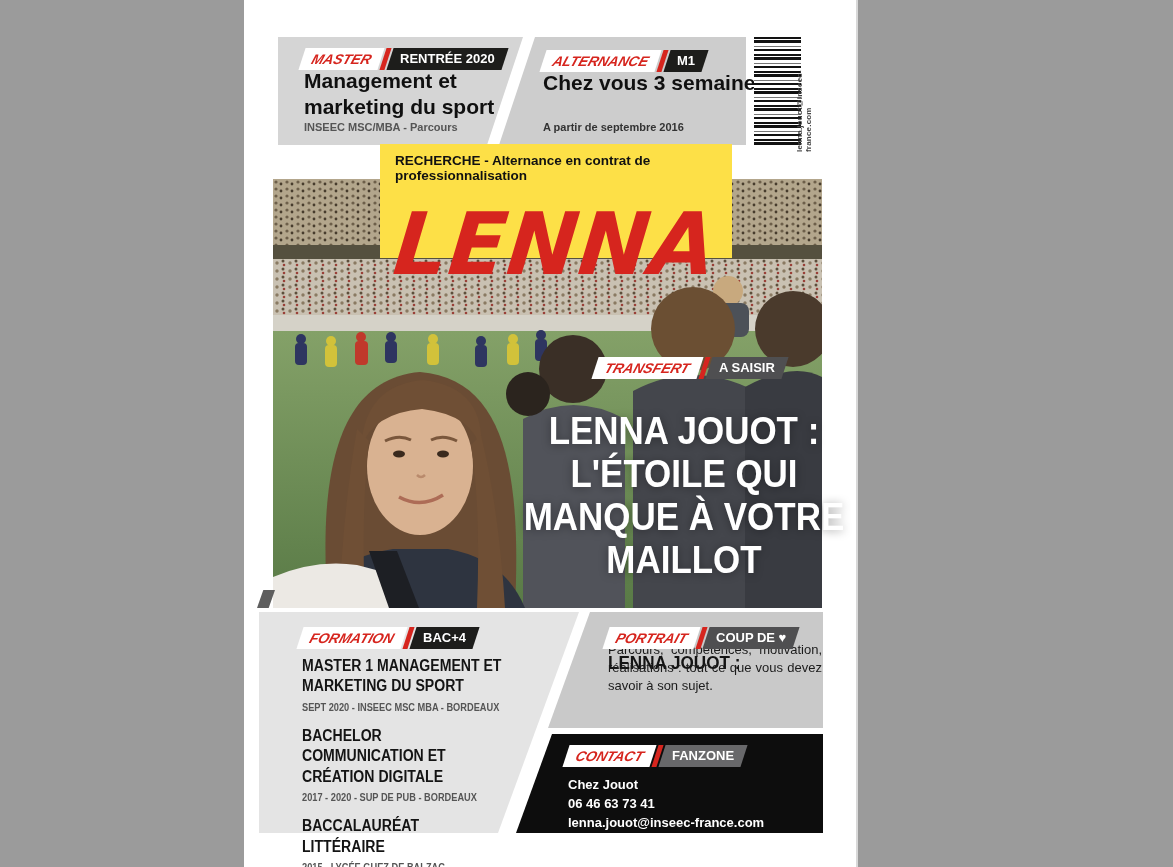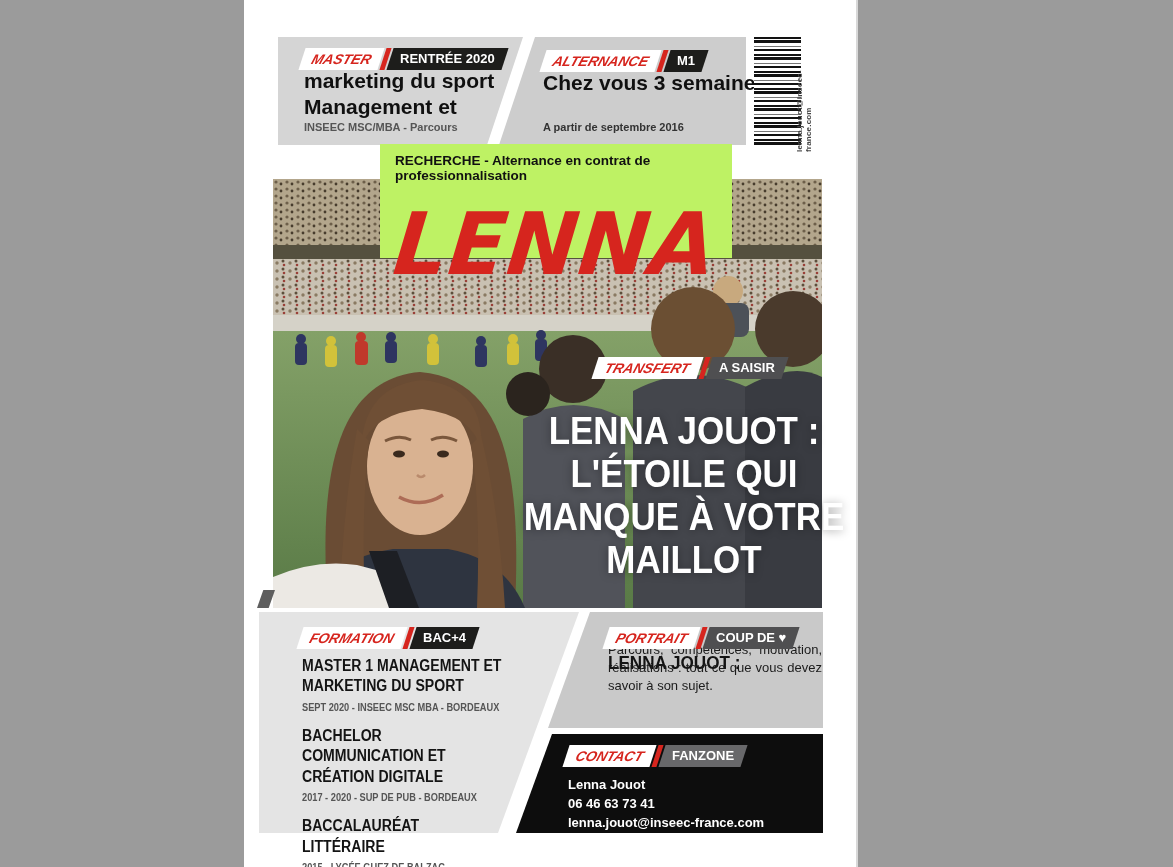--- a/index.html
+++ b/index.html
@@ -39,21 +39,21 @@
   
   .barcode{left:510px;top:37px;width:47px;height:108px;
     background:repeating-linear-gradient(180deg,
       #121212 0 2px,#fff 2px 3px,#121212 3px 6px,#fff 6px 9px,
       #777 9px 10px,#fff 10px 12px,#121212 12px 14px,#fff 14px 17px);}
   .vert-mail{left:551px;top:36px;height:116px;width:16px;
     writing-mode:vertical-rl;transform:rotate(180deg);
     font-size:8px;font-weight:bold;color:#444;letter-spacing:.2px;}
 
   
-  .masthead{left:136px;top:144px;width:352px;height:114px;background:#bef264;z-index:5;}
+  .masthead{left:136px;top:144px;width:352px;height:114px;background:#fde047;z-index:5;}
   .search-line{padding:9px 0 0 15px;font-size:13.5px;color:#111;}
   .search-line b{font-weight:bold;}
   .search-line span{font-weight:bold;}
   .logo{position:absolute;left:0;right:0;top:70px;text-align:center;
     font-family:"DejaVu Sans",sans-serif;font-weight:bold;font-style:italic;
     font-size:86px;line-height:60px;color:var(--red);
     transform:skewX(-6deg) scaleX(0.98);letter-spacing:1px;}
 
   
   .photo{left:29px;top:179px;width:549px;height:429px;z-index:1;}
@@ -94,22 +94,22 @@
 
     <div class="abs panel-tl"></div>
     <div class="abs panel-tr"></div>
 
     <div class="badge" style="left:58px;top:48px;">
       <span class="b-white">MASTER</span>
       <span class="b-slash"></span>
       <span class="b-dark"><i>RENTRÉE 2020</i></span>
     </div>
     <div class="abs tl-title">
+      <div>Management et</div>
       <div>marketing du sport</div>
-      <div>Management et</div>
     </div>
     <div class="abs tl-sub">INSEEC MSC/MBA - Parcours</div>
 
     <div class="badge" style="left:299px;top:50px;">
       <span class="b-white">ALTERNANCE</span>
       <span class="b-slash"></span>
       <span class="b-dark"><i>M1</i></span>
     </div>
     <div class="abs tr-title">
       <div>Chez vous 3 semaines</div>
@@ -251,19 +251,19 @@
     </div>
     <div class="abs p-name">LENNA JOUOT :</div>
     <div class="abs p-text">Parcours, compétences, motivation, réalisations : tout ce que vous devez savoir à son sujet.</div>
 
     <div class="badge" style="left:322px;top:745px;">
       <span class="b-white">CONTACT</span>
       <span class="b-slash"></span>
       <span class="b-dark gray2"><i>FANZONE</i></span>
     </div>
     <div class="abs c-lines">
-      <div>Lenna Jouot</div>
+      <div>Chez Jouot</div>
       <div>06 46 63 73 41</div>
       <div>lenna.jouot@inseec-france.com</div>
     </div>
 
   </div>
 </div>
 
 </body></html>

